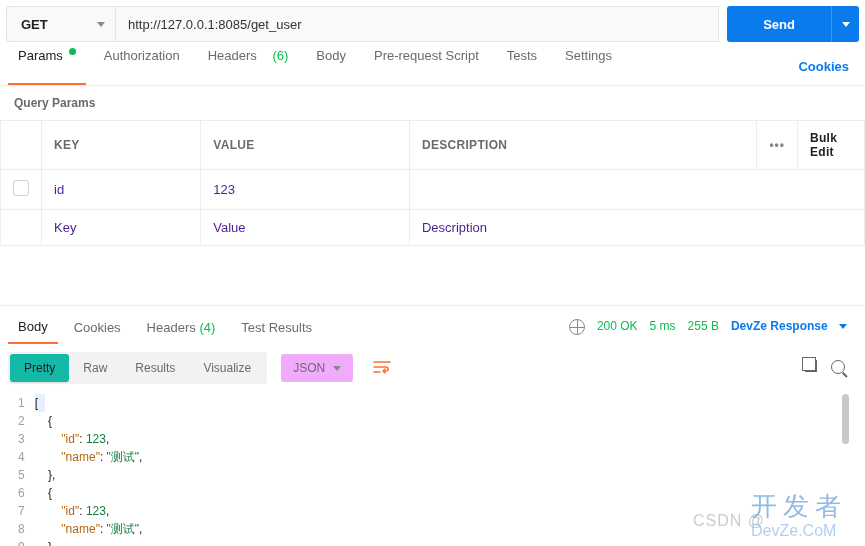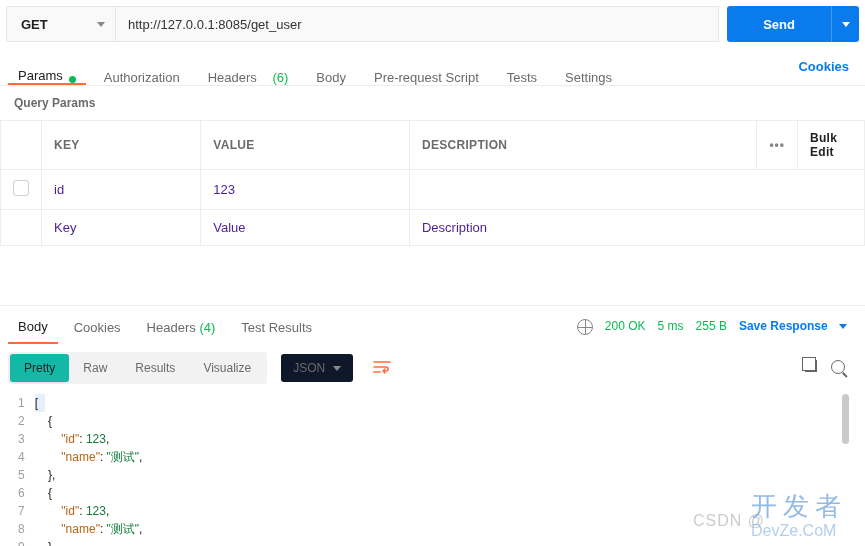--- a/index.html
+++ b/index.html
@@ -6,21 +6,21 @@
 body { background: #fff; width: 865px; height: 546px; overflow: hidden; font-size: 13px; color: #212121; }
 
 .request-bar { display: flex; padding: 6px; gap: 0; }
 .method-select { display: flex; align-items: center; justify-content: space-between; width: 110px; height: 36px; background: #f9f9f9; border: 1px solid #e5e5e5; border-radius: 3px 0 0 3px; padding: 0 10px 0 14px; font-weight: 600; font-size: 13px; gap: 36px; }
 .url-input { flex: 1; height: 36px; border: 1px solid #e5e5e5; border-left: none; background: #f9f9f9; padding: 0 12px; font-size: 13px; outline: none; color: #333; }
 .send-btn { display: flex; align-items: center; margin-left: 8px; }
 .send-main { background: #097bed; color: #fff; border: none; height: 36px; padding: 0 36px; border-radius: 3px 0 0 3px; font-weight: 600; font-size: 13px; cursor: pointer; }
 .send-drop { background: #097bed; color: #fff; border: none; border-left: 1px solid rgba(255,255,255,0.22); height: 36px; width: 28px; border-radius: 0 3px 3px 0; cursor: pointer; display: flex; align-items: center; justify-content: center; }
 
 .tabs { display: flex; align-items: center; padding: 0 8px; border-bottom: 1px solid #ededed; height: 38px; }
-.tab { padding: 0 10px; margin-right: 8px; color: #6b6b6b; cursor: pointer; height: 100%; display: flex; align-items: flex-end; gap: 6px; font-size: 13px; }
+.tab { padding: 0 10px; margin-right: 8px; color: #6b6b6b; cursor: pointer; height: 100%; display: flex; align-items: flex-start; gap: 6px; font-size: 13px; }
 .tab.active { color: #212121; border-bottom: 2px solid #ff6c37; }
 .dot { width: 7px; height: 7px; background: #0cbb52; border-radius: 50%; display: inline-block; }
 .count { color: #0cbb52; }
 .cookies-link { margin-left: auto; color: #097bed; font-weight: 600; cursor: pointer; padding: 0 8px; font-size: 13px; }
 
 .section-title { padding: 10px 14px; color: #6b6b6b; font-size: 12px; font-weight: 600; }
 
 .params-table { width: 100%; border-collapse: collapse; }
 .params-table th, .params-table td { border: 1px solid #ededed; text-align: left; font-weight: 400; }
 .params-table th { padding: 10px 12px; font-size: 12px; color: #6b6b6b; font-weight: 600; letter-spacing: 0.3px; }
@@ -40,21 +40,21 @@
 .globe::before { content:''; position:absolute; left:50%; top:0; bottom:0; width:1px; background:#888; }
 .globe::after { content:''; position:absolute; top:50%; left:0; right:0; height:1px; background:#888; }
 .status-ok { color: #0cbb52; }
 .stat { color: #0cbb52; }
 .save-resp { color: #097bed; font-weight: 600; cursor: pointer; display: flex; align-items: center; gap: 4px; }
 
 .view-bar { display: flex; align-items: center; padding: 8px 8px; gap: 4px; }
 .view-group { display: flex; background: #f2f2f2; border-radius: 3px; padding: 2px; }
 .view-btn { padding: 7px 14px; background: transparent; border: none; color: #6b6b6b; cursor: pointer; font-size: 12px; border-radius: 3px; }
 .view-btn.active { background: #14b8a6; color: #212121; box-shadow: 0 1px 2px rgba(0,0,0,0.08); }
-.json-sel { margin-left: 10px; display: flex; align-items: center; gap: 8px; background: #0f172a; padding: 7px 12px; border-radius: 3px; font-size: 12px; color: #6b6b6b; cursor: pointer;}
+.json-sel { margin-left: 10px; display: flex; align-items: center; gap: 8px; background: #f0abfc; padding: 7px 12px; border-radius: 3px; font-size: 12px; color: #6b6b6b; cursor: pointer;}
 .wrap-icon { margin-left: 8px; padding: 7px 8px; cursor: pointer; color: #ff6c37; }
 .view-right { margin-left: auto; display: flex; gap: 14px; padding-right: 12px; color: #6b6b6b; }
 
 .code-area { display: flex; font-family: "SF Mono", Consolas, monospace; font-size: 12px; line-height: 18px; padding-left: 4px; position: relative; }
 .gutter { text-align: right; color: #a0a0a0; padding: 2px 10px 2px 14px; user-select: none; }
 .gutter div { height: 18px; }
 .code { padding: 2px 0; white-space: pre; }
 .code div { height: 18px; }
 .hl-line { background: #e6effc; display: inline-block; min-width: 10px; }
 .str { color: #b86514; }
@@ -141,21 +141,21 @@
 <div class="resp-tabs">
   <div class="resp-tab active">Body</div>
   <div class="resp-tab">Cookies</div>
   <div class="resp-tab"><span>Headers</span>&nbsp;<span class="count">(4)</span></div>
   <div class="resp-tab">Test Results</div>
   <div class="resp-right">
     <span class="globe"></span>
     <span class="status-ok">200 OK</span>
     <span class="stat">5 ms</span>
     <span class="stat">255 B</span>
-    <span class="save-resp"><span>Save Response</span>&nbsp;<span class="chevron chevron-blue"></span></span>
+    <span class="save-resp"><span>DevZe Response</span>&nbsp;<span class="chevron chevron-blue"></span></span>
   </div>
 </div>
 
 <div class="view-bar">
   <div class="view-group">
     <button class="view-btn active">Pretty</button>
     <button class="view-btn">Raw</button>
     <button class="view-btn">Results</button>
     <button class="view-btn">Visualize</button>
   </div>

